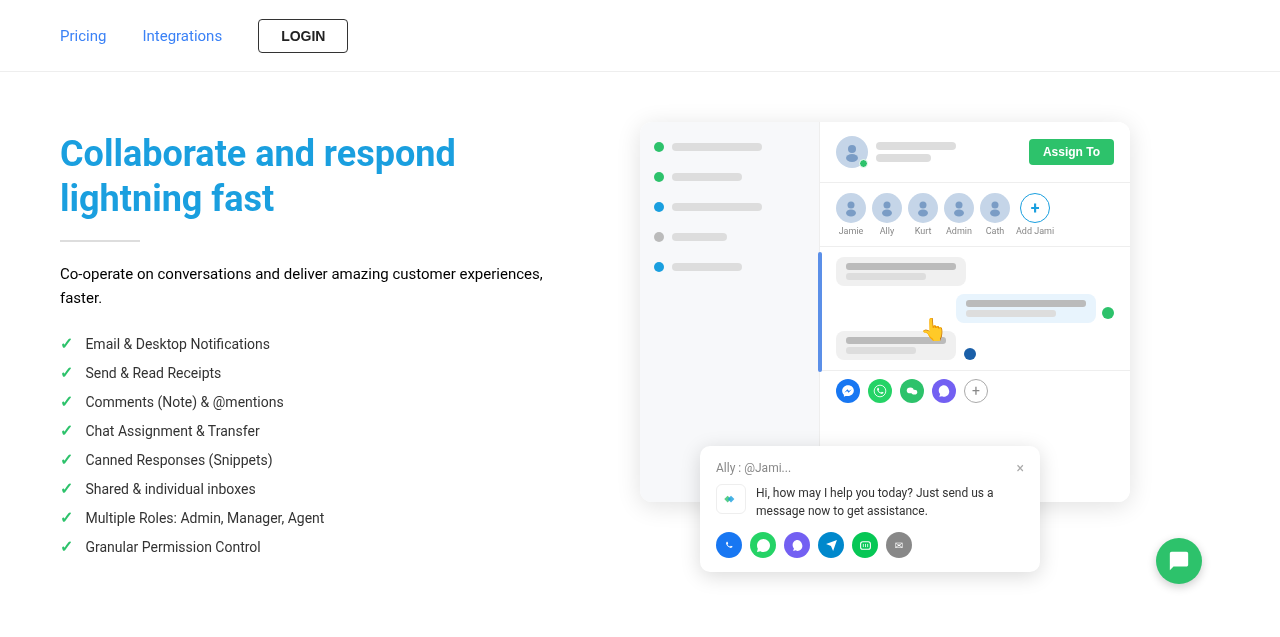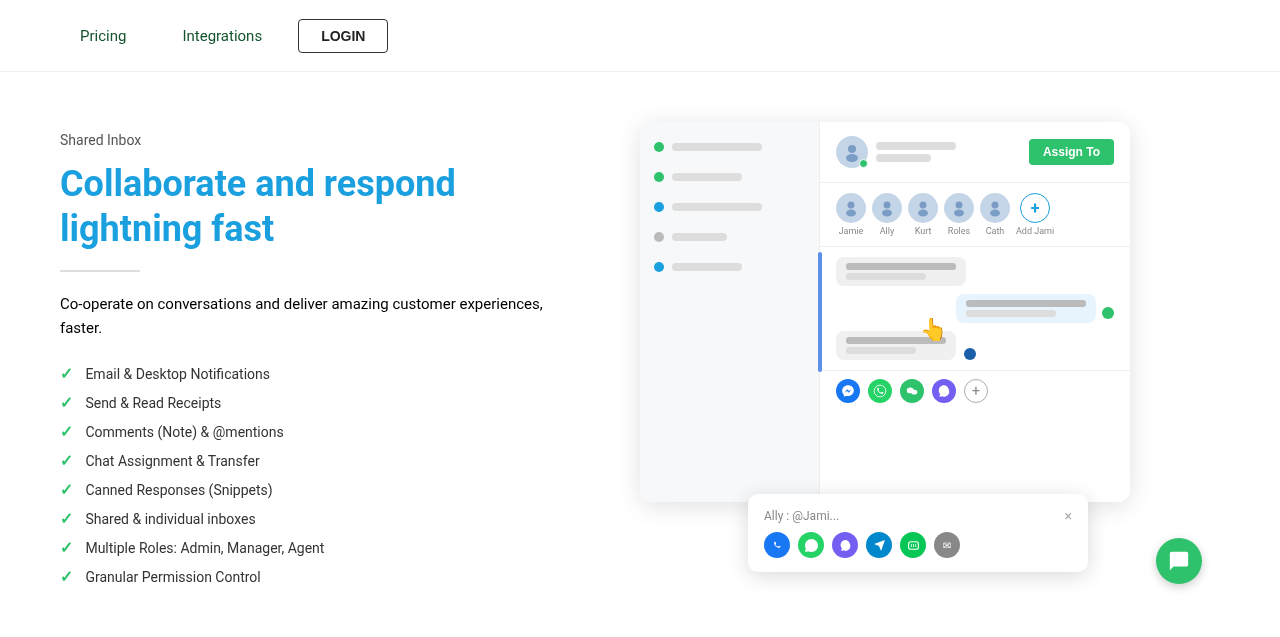--- a/index.html
+++ b/index.html
@@ -38,24 +38,23 @@
       font-weight: 700;
       color: #222;
     }
     nav {
       display: flex;
       align-items: center;
       gap: 36px;
     }
     .nav-link {
       font-size: 15px;
-      color: #14532d;
+      color: #3b82f6;
       text-decoration: none;
       cursor: pointer;
-      margin-left: 20px;
     }
     .btn-login {
       border: 1.5px solid #333;
       background: #fff;
       padding: 8px 22px;
       border-radius: 4px;
       font-size: 14px;
       font-weight: 600;
       cursor: pointer;
       color: #222;
@@ -365,21 +364,20 @@
     .mention-card {
       position: absolute;
       bottom: 30px;
       left: 60px;
       width: 340px;
       background: #fff;
       border-radius: 10px;
       box-shadow: 0 4px 20px rgba(0,0,0,0.15);
       padding: 14px 16px;
       z-index: 20;
-      margin-left: 48px;
     }
     .mention-header {
       display: flex;
       align-items: center;
       justify-content: space-between;
       margin-bottom: 8px;
     }
     .mention-title {
       font-size: 12px;
       color: #888;
@@ -468,21 +466,20 @@
   <nav>
     <a class="nav-link">Pricing</a>
     <a class="nav-link">Integrations</a>
     <button class="btn-login">LOGIN</button>
   </nav>
 </header>
 
 <div class="main">
 
   <div class="left-content">
-    <div class="shared-inbox-label">Shared Inbox</div>
     <h1 class="headline">Collaborate and respond lightning fast</h1>
     <div class="divider"></div>
     <p class="subtext">Co-operate on conversations and deliver amazing customer experiences, faster.</p>
     <ul class="features-list">
 
     <li>
           <span class="check-icon">✓</span>
           <span>Email &amp; Desktop Notifications</span>
         </li>
         <li>
@@ -592,21 +589,21 @@
             </div>
             <span class="agent-name">Kurt</span>
           </div>
           <div class="agent-item">
             <div class="agent-avatar">
               <svg viewBox="0 0 18 18" fill="#7a9cc5">
                   <circle cx="9" cy="6" r="3.5"></circle>
                   <ellipse cx="9" cy="14" rx="5" ry="3.5"></ellipse>
                 </svg>
             </div>
-            <span class="agent-name">Roles</span>
+            <span class="agent-name">Admin</span>
           </div>
           <div class="agent-item">
             <div class="agent-avatar">
               <svg viewBox="0 0 18 18" fill="#7a9cc5">
                   <circle cx="9" cy="6" r="3.5"></circle>
                   <ellipse cx="9" cy="14" rx="5" ry="3.5"></ellipse>
                 </svg>
             </div>
             <span class="agent-name">Cath</span>
           </div>
@@ -672,20 +669,29 @@
 
       </div>
     </div>
 
     <div class="cursor-hand">👆</div>
 
     <div class="mention-card">
       <div class="mention-header">
         <span class="mention-title">Ally : @Jami...</span>
         <span class="mention-close">×</span>
+      </div>
+      <div class="mention-body">
+        <div class="respond-logo-sm">
+          <svg width="18" height="18" viewBox="0 0 32 32" fill="none">
+            <path d="M4 16 L10 10 L16 16 L10 22 Z" fill="#2dc26b" opacity="0.8"></path>
+            <path d="M10 16 L16 10 L22 16 L16 22 Z" fill="#1a9fdf" opacity="0.8"></path>
+          </svg>
+        </div>
+        <p class="mention-text">Hi, how may I help you today? Just send us a message now to get assistance.</p>
       </div>
       <div class="mention-channels">
         <div class="mention-ch mch-fb">
           <svg width="14" height="14" viewBox="0 0 24 24" fill="white">
               <path d="M17.5 14.4c-.3-.1-1.7-.8-2-1-.2-.1-.4-.1-.6.1s-.7.9-.9 1.1c-.2.2-.3.2-.6.1-1.6-.8-2.7-1.4-3.8-3.2-.3-.5.3-.5.9-1.5.1-.2 0-.4 0-.5L9.7 7c-.2-.5-.5-.5-.6-.5h-.5c-.2 0-.5.1-.7.3C7.6 7.2 7 7.8 7 9.1c0 1.3.9 2.6 1 2.8 1.4 2.1 3 3.6 5 4.5 1.8.8 2.4.6 2.8.5.6-.1 1.7-.7 2-1.4.2-.7.2-1.2.1-1.4-.1-.2-.3-.3-.4-.2z"></path>
             </svg>
         </div>
         <div class="mention-ch mch-wa">
           <svg width="13" height="13" viewBox="0 0 24 24" fill="white">
               <path d="M20.5 3.5A11.9 11.9 0 0 0 12 0C5.4 0 0 5.4 0 12c0 2.1.5 4.1 1.5 5.9L0 24l6.3-1.6A12 12 0 0 0 12 24c6.6 0 12-5.4 12-12 0-3.2-1.2-6.2-3.5-8.5z"></path>

